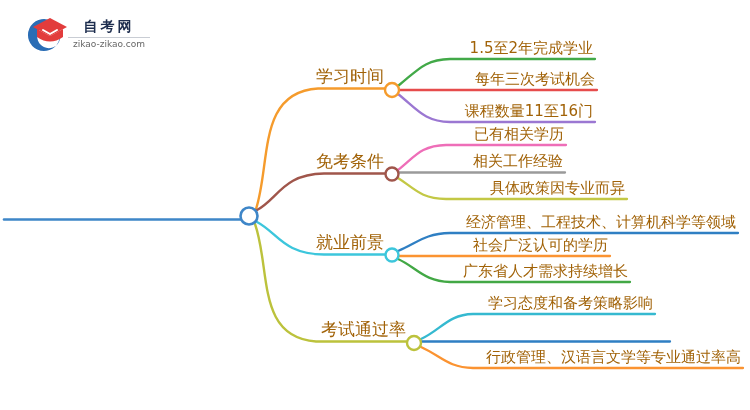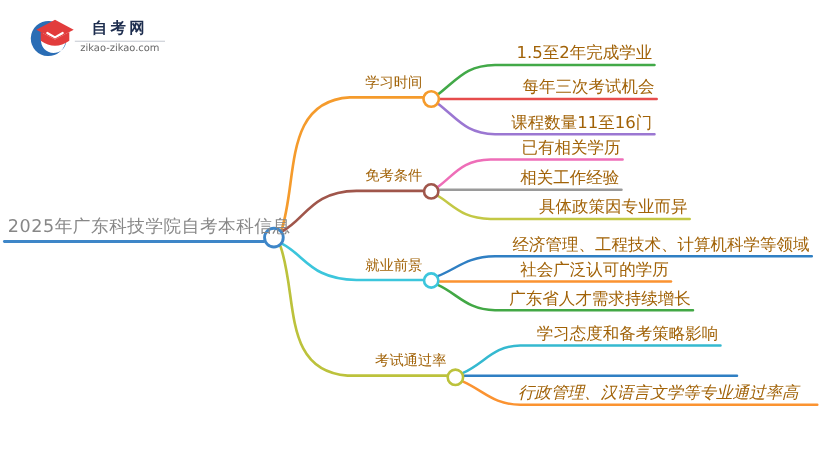--- a/index.html
+++ b/index.html
@@ -13,21 +13,21 @@
   #wires{position:absolute;left:0;top:0;width:750px;height:410px;}
 
   .lbl{
     position:absolute;
     height:20px;line-height:20px;
     white-space:nowrap;
     color:#a16207;
     font-size:15px;
   }
   .root-lbl{font-size:16px;color:#878787;letter-spacing:.5px;}
-  .branch-lbl{font-size:13px;}
+  .branch-lbl{font-size:17px;}
   .child-lbl{font-size:15px;}
 
   
   #logo{position:absolute;left:24px;top:12px;width:130px;height:50px;}
   #logo-icon{position:absolute;left:0;top:2px;}
   #logo-text{position:absolute;left:44px;top:4px;width:82px;text-align:center;}
   #site-name{
     font-size:14px;font-weight:bold;color:#1d2d4e;
     letter-spacing:3px;line-height:20px;
   }
@@ -80,35 +80,34 @@
       <polygon fill="#e23c3c" points="26,4 43,13 26,22 9,13"></polygon>
       <path fill="#e23c3c" d="M13,15 v8 q13,9 26,0 v-8 l-13,7 z"></path>
       <polyline points="19,16 26,20 33,16" stroke="#ffffff" stroke-width="2" fill="none" stroke-linecap="round" stroke-linejoin="round"></polyline>
     </svg>
     <div id="logo-text">
       <div id="site-name">自考网</div>
       <div id="site-url">zikao-zikao.com</div>
     </div>
   </div>
 
-  <div class="lbl root-lbl" style="left:7px;top:196px;">2025年广东科技学院自考本科信息</div>
 
   <div class="lbl branch-lbl" style="right:366px;top:66px;">学习时间</div>
   <div class="lbl branch-lbl" style="right:366px;top:151px;">免考条件</div>
   <div class="lbl branch-lbl" style="right:366px;top:232px;">就业前景</div>
   <div class="lbl branch-lbl" style="right:344px;top:319px;">考试通过率</div>
 
   <div class="lbl child-lbl" style="right:157px;top:38px;">1.5至2年完成学业</div>
   <div class="lbl child-lbl" style="right:155px;top:69px;">每年三次考试机会</div>
   <div class="lbl child-lbl" style="right:157px;top:101px;">课程数量11至16门</div>
 
   <div class="lbl child-lbl" style="right:186px;top:124px;margin-left:43px;">已有相关学历</div>
   <div class="lbl child-lbl" style="right:187px;top:151px;">相关工作经验</div>
   <div class="lbl child-lbl" style="right:125px;top:178px;">具体政策因专业而异</div>
 
   <div class="lbl child-lbl" style="right:14px;top:212px;">经济管理、工程技术、计算机科学等领域</div>
   <div class="lbl child-lbl" style="right:142px;top:235px;">社会广泛认可的学历</div>
   <div class="lbl child-lbl" style="right:122px;top:261px;">广东省人才需求持续增长</div>
 
   <div class="lbl child-lbl" style="right:97px;top:293px;">学习态度和备考策略影响</div>
-  <div class="lbl child-lbl" style="right:24px;top:347px;font-style:italic;">行政管理、汉语言文学等专业通过率高</div>
+  <div class="lbl child-lbl" style="right:9px;top:347px;">行政管理、汉语言文学等专业通过率高</div>
 
 </div>
 
 </body></html>

